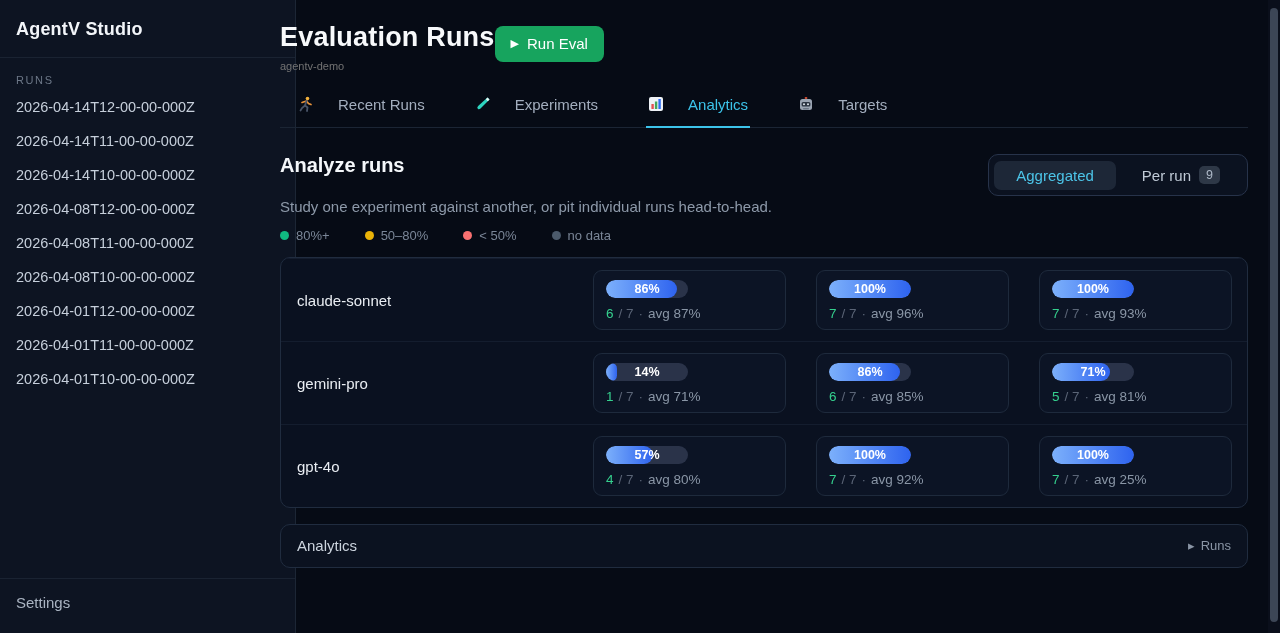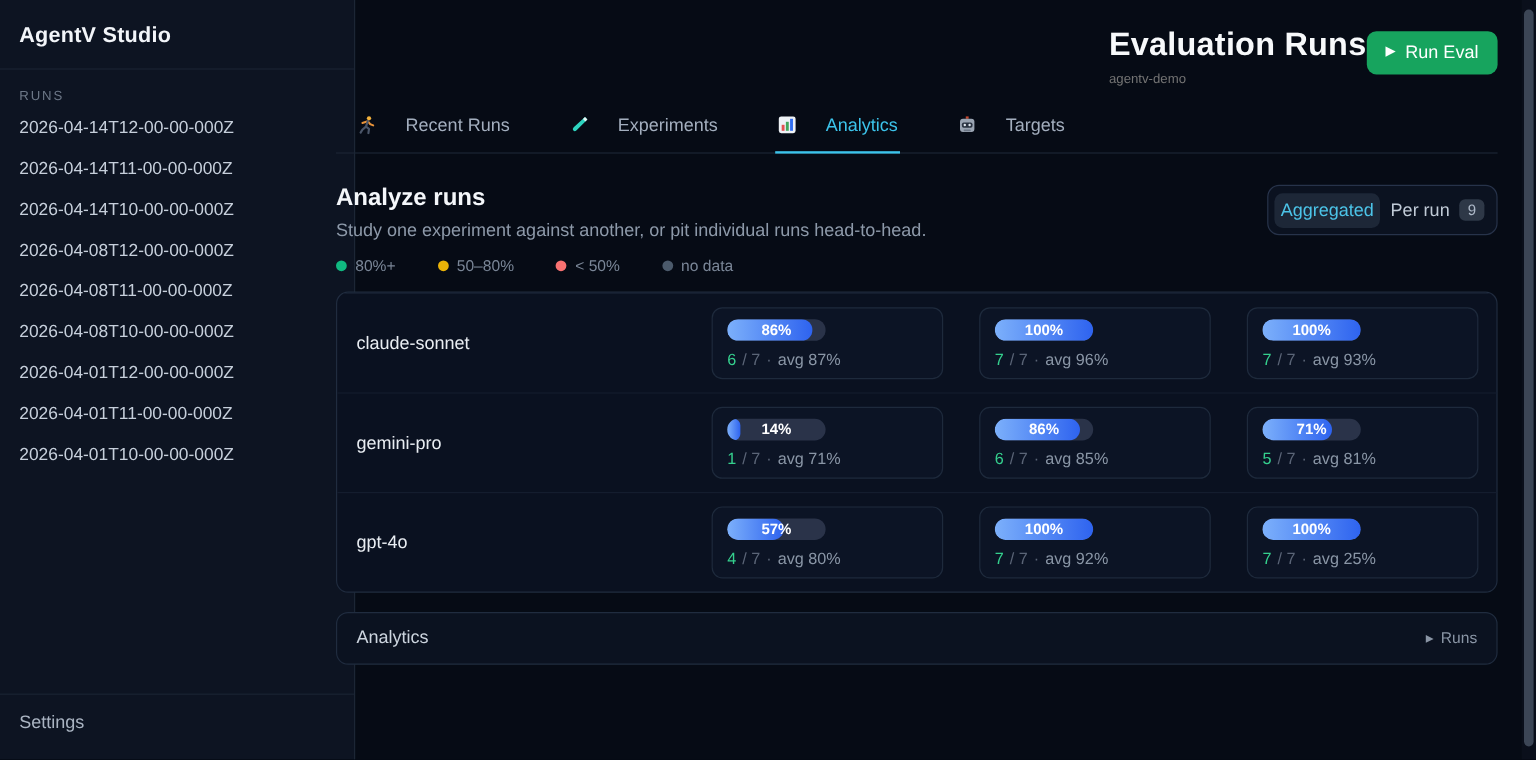--- a/index.html
+++ b/index.html
@@ -34,21 +34,21 @@
   .sidebar-footer {
     border-top: 1px solid #1a2332; padding: 15px 16px 22px;
     font-size: 15px; color: #aab4c2; cursor: pointer;
   }
 
   
   .main {
     position: absolute; left: 256px; right: 0; top: 0; bottom: 0;
     padding: 22px 32px 0 24px;
   }
-  .main-header { display: flex; justify-content: flex-end; align-items: flex-start; }
+  .main-header { display: flex; justify-content: flex-start; align-items: flex-start; }
   .page-title { font-size: 27px; font-weight: 700; color: #f7f9fb; letter-spacing: .2px; }
   .page-subtitle { margin-top: 7px; font-size: 11px; color: #737373; }
   .run-eval-btn {
     display: flex; align-items: center; gap: 8px;
     background: #17a45e; color: #ffffff; border: none; border-radius: 8px;
     padding: 9px 16px 10px; font-size: 15px; font-family: inherit; cursor: pointer;
     margin-top: 4px;
   }
   .run-eval-btn .play { font-size: 11px; line-height: 1; }
 
@@ -59,30 +59,30 @@
     background: none; border: none; font-family: inherit; cursor: pointer;
     font-size: 15px; color: #a3aebe; padding: 0 2px 13px;
     border-bottom: 2px solid transparent; margin-bottom: -1px;
   }
   .tab.active { color: #3cc3ea; border-bottom-color: #3cc3ea; }
   .tab svg { display: block; }
 
   
   .analyze-header { display: flex; justify-content: space-between; align-items: flex-start; margin-top: 26px; }
   .section-title { font-size: 20px; font-weight: 700; color: #f4f7fa; }
-  .section-subtitle { margin-top: 7px; font-size: 15px; color: #8d99a9; }
+  .section-subtitle { margin-top: 21px; font-size: 15px; color: #8d99a9; }
   .view-toggle {
     display: flex; align-items: center; gap: 4px;
     border: 1px solid #27334a; border-radius: 10px; padding: 5px;
     background: #0b1220;
   }
   .toggle-option {
     display: flex; align-items: center; gap: 8px;
     background: none; border: none; font-family: inherit; cursor: pointer;
-    font-size: 15px; color: #c0cad6; padding: 6px 5px; border-radius: 7px;
+    font-size: 15px; color: #c0cad6; padding: 6px 22px; border-radius: 7px;
   }
   .toggle-option.active { background: #1d2737; color: #4cc4e8; }
   .toggle-badge {
     background: #2e3847; color: #aeb9c8; font-size: 12.5px;
     border-radius: 5px; padding: 2px 7px;
   }
 
   .legend { display: flex; gap: 35px; margin-top: 13px; align-items: center; }
   .legend-item { display: flex; align-items: center; gap: 7px; font-size: 13px; color: #7a8697; }
   .legend-dot { width: 9px; height: 9px; border-radius: 50%; }

